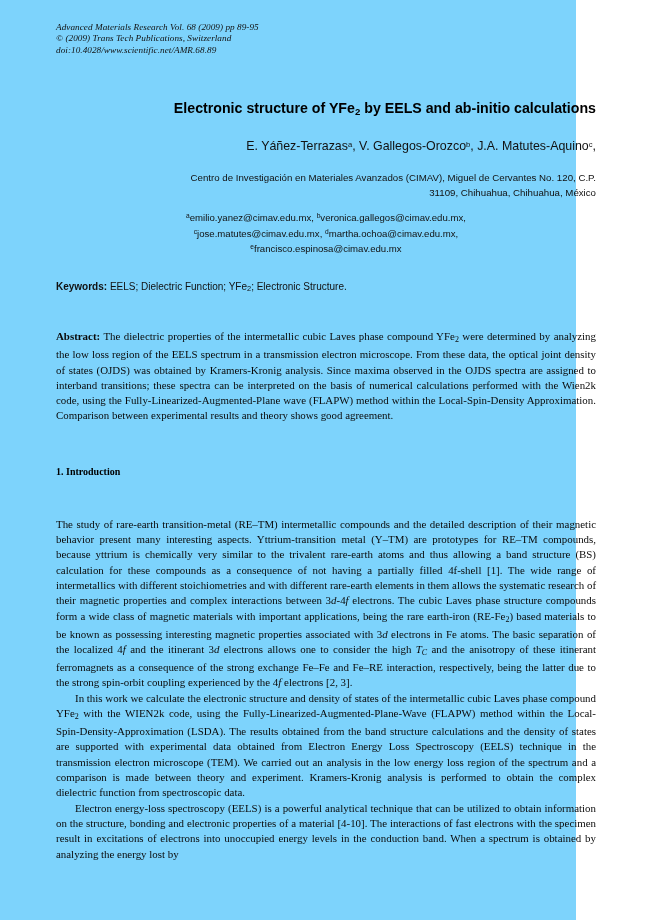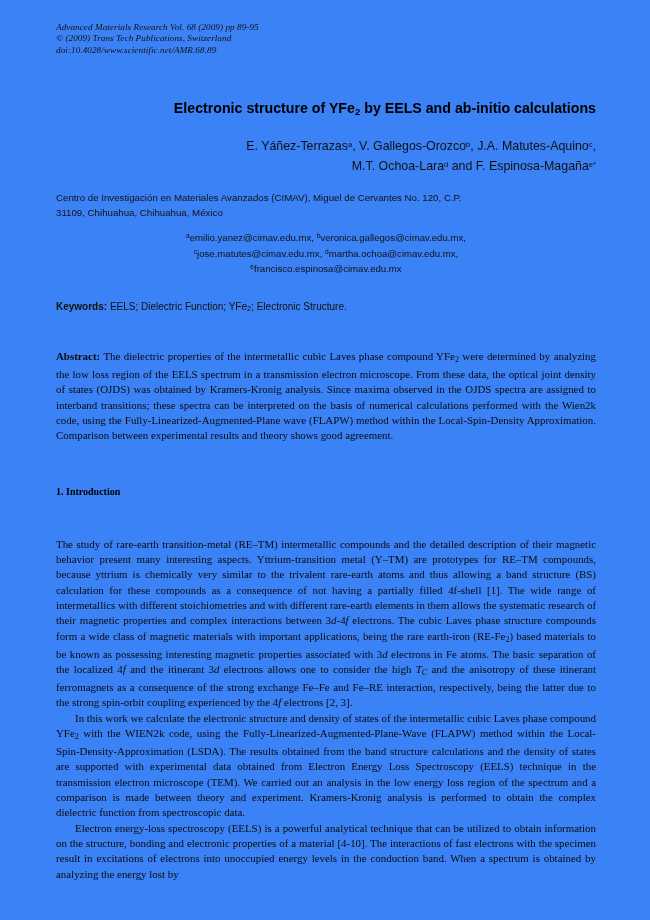--- a/index.html
+++ b/index.html
@@ -11,23 +11,23 @@
     width: 650px;
     height: 920px;
     position: relative;
     overflow: hidden;
     font-family: "Liberation Serif", serif;
     color: #0a0a0a;
   }
   .page {
     position: absolute;
     left: 0; top: 0;
-    width: 650px;
+    width: 576px;
     height: 920px;
-    background: #3b82f6;
+    background: #7dd3fc;
     padding: 0;
     box-sizing: border-box;
   }
   .content {
     position: absolute;
     left: 56px;
     top: 22px;
     width: 540px;
   }
 
@@ -69,21 +69,21 @@
   .authors sup {
     font-size: 7.6px;
     vertical-align: 0.45em;
   }
 
   
   .affiliation {
     font-family: "Liberation Sans", sans-serif;
     font-size: 9.7px;
     line-height: 14.5px;
-    text-align: left;
+    text-align: right;
     margin-top: 15px;
     color: #111;
   }
 
   
   .emails {
     font-family: "Liberation Sans", sans-serif;
     font-size: 9.6px;
     line-height: 13.6px;
     text-align: center;
@@ -151,21 +151,20 @@
     <div class="journal-header">
       <div>Advanced Materials Research Vol. 68 (2009) pp 89-95</div>
       <div>© (2009) Trans Tech Publications, Switzerland</div>
       <div>doi:10.4028/www.scientific.net/AMR.68.89</div>
     </div>
 
     <h1 class="title"><span>Electronic structure of YFe</span><sub>2</sub><span> by EELS and ab-initio calculations</span></h1>
 
     <div class="authors">
       <div><span>E. Yáñez-Terrazas</span><sup>a</sup><span>, </span><span>V. Gallegos-Orozco</span><sup>b</sup><span>, </span><span>J.A. Matutes-Aquino</span><sup>c</sup><span>,</span></div>
-      <div><span>M.T. Ochoa-Lara</span><sup>d</sup><span> and </span><span>F. Espinosa-Magaña</span><sup>e*</sup></div>
     </div>
 
     <div class="affiliation">
       <div>Centro de Investigación en Materiales Avanzados (CIMAV), Miguel de Cervantes No. 120, C.P.</div>
       <div>31109, Chihuahua, Chihuahua, México</div>
     </div>
 
     <div class="emails">
       <div><sup>a</sup><span>emilio.yanez@cimav.edu.mx</span><span>, </span><sup>b</sup><span>veronica.gallegos@cimav.edu.mx</span><span>,</span></div>
       <div><sup>c</sup><span>jose.matutes@cimav.edu.mx</span><span>, </span><sup>d</sup><span>martha.ochoa@cimav.edu.mx</span><span>,</span></div>

